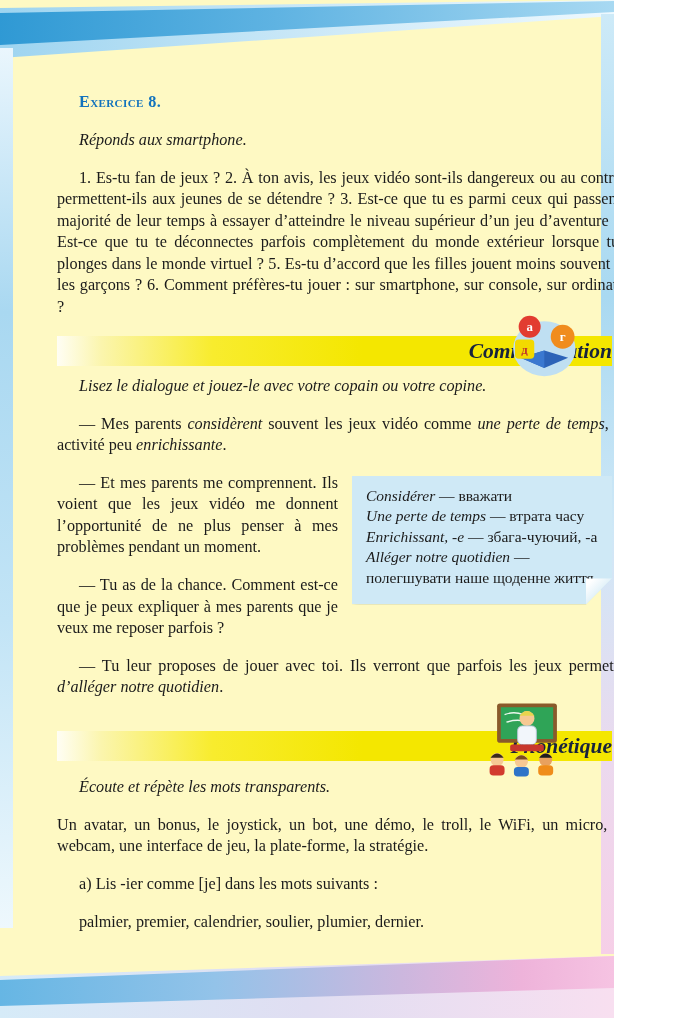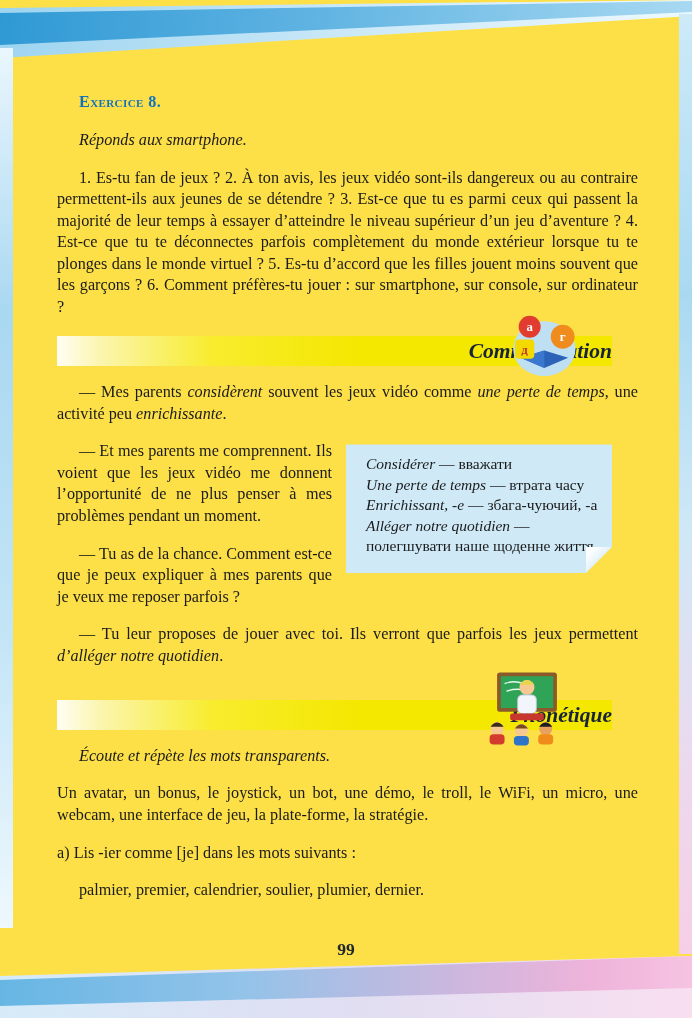--- a/index.html
+++ b/index.html
@@ -1,16 +1,16 @@
 <!DOCTYPE html>
 <html style="--accent-blue: #1273bd; --banner-yellow: #f4e700; --vocab-blue: #cfe9f6;"><head>
 <meta charset="utf-8">
 <style>
   html,body{margin:0;padding:0;}
-  .page{position:relative;width:692px;height:1018px;background:#fde047;overflow:hidden;
+  .page{position:relative;width:614px;height:1018px;background:#fef9c3;overflow:hidden;
         font-family:"Liberation Serif","DejaVu Serif",serif;color:#1b1b1b;}
 
   
   .deco{position:absolute;pointer-events:none;}
   .top-light{top:0;left:0;width:100%;height:60px;
     background:linear-gradient(95deg,#9dd4f0 0%,#cfeaf8 55%,#eef9ff 100%);
     clip-path:polygon(0 8px,100% 0,100% 16px,0 58px);}
   .top-dark{top:0;left:0;width:100%;height:50px;
     background:linear-gradient(92deg,#2f99d4 0%,#5fb3e2 45%,#a8d9f2 100%);
     clip-path:polygon(0 13px,100% 1px,100% 12px,0 45px);}
@@ -39,31 +39,31 @@
   .banner-title{font-size:21.5px;font-weight:bold;font-style:italic;line-height:30px;
     text-align:right;color:#17233d;}
   .banner-comm{margin-top:18px;}
   .banner-comm .banner-title{text-indent:120px;}
   .banner-phon{margin-top:16px;}
   .banner-phon .banner-title{text-indent:92px;}
   .icon-comm{position:absolute;right:32px;top:-24px;z-index:2;}
   .icon-phon{position:absolute;right:42px;top:-30px;z-index:2;}
 
   .vocab{position:relative;float:right;width:234px;margin:3px 26px 8px 14px;
-    padding:10px 12px 16px 20px;background:var(--vocab-blue,#cfe9f6);
+    padding:10px 12px 16px 14px;background:var(--vocab-blue,#cfe9f6);
     font-size:15.5px;line-height:20.5px;
     clip-path:polygon(0 0,100% 0,100% calc(100% - 26px),calc(100% - 26px) 100%,0 100%);
     filter:drop-shadow(2px 3px 2px rgba(60,90,110,.25));}
   .vocab p{margin:0;}
   .fold{position:absolute;right:0;bottom:0;width:26px;height:26px;
     background:linear-gradient(135deg,#ffffff 15%,#dff0f8 55%,#9cbed0 100%);
     clip-path:polygon(0 0,100% 0,0 100%);}
   .clear{clear:both;}
 
-  .ex10-line{}
+  .ex10-line{margin-left:22px;}
   .ex10-words{margin-left:22px;}
 
   .page-number{position:absolute;bottom:58px;left:0;width:100%;text-align:center;
     font-weight:bold;font-size:17.5px;color:#20262b;}
 </style>
 </head>
 <body>
 
 <div class="page">
 
@@ -88,20 +88,21 @@
         <path d="M16 50 L42 42 L42 61 Z" fill="#3a78d0"></path>
         <circle cx="26" cy="16" r="12" fill="#e23c30"></circle>
         <text x="26" y="21" font-size="14" font-weight="bold" fill="#ffffff" text-anchor="middle">а</text>
         <rect x="10" y="30" width="21" height="21" rx="4" fill="#f3d900"></rect>
         <text x="20.5" y="46" font-size="14" font-weight="bold" fill="#c0392b" text-anchor="middle">д</text>
         <circle cx="62" cy="27" r="13" fill="#f08c1e"></circle>
         <text x="62" y="32" font-size="14" font-weight="bold" fill="#ffffff" text-anchor="middle">г</text>
       </svg>
     </div>
 
+    <p class="instr mt10">Lisez le dialogue et jouez-le avec votre copain ou votre copine.</p>
 
     <div>
       <p class="para">— Mes parents <i>considèrent</i> souvent les jeux vidéo comme <i>une perte de temps</i>, une activité peu <i>enrichissante</i>.</p>
 
       <aside class="vocab">
         <p><i>Considérer</i> — вважати</p>
         <p><i>Une perte de temps</i> — втрата часу</p>
         <p><i>Enrichissant, -e</i> — збага-чуючий, -а</p>
         <p><i>Alléger notre quotidien</i> — полегшувати наше щоденне життя</p>
         <span class="fold"></span>
@@ -136,14 +137,13 @@
     </div>
 
     <p class="instr">Écoute et répète les mots transparents.</p>
     <p class="jpara">Un avatar, un bonus, le joystick, un bot, une démo, le troll, le WiFi, un micro, une webcam, une interface de jeu, la plate-forme, la stratégie.</p>
 
     <p class="ex10-line"><span>a)</span> <span>Lis -ier comme [je] dans les mots suivants :</span></p>
     <p class="ex10-words">palmier, premier, calendrier, soulier, plumier, dernier.</p>
 
   </div>
 
-  <div class="page-number">99</div>
 </div>
 
 </body></html>

